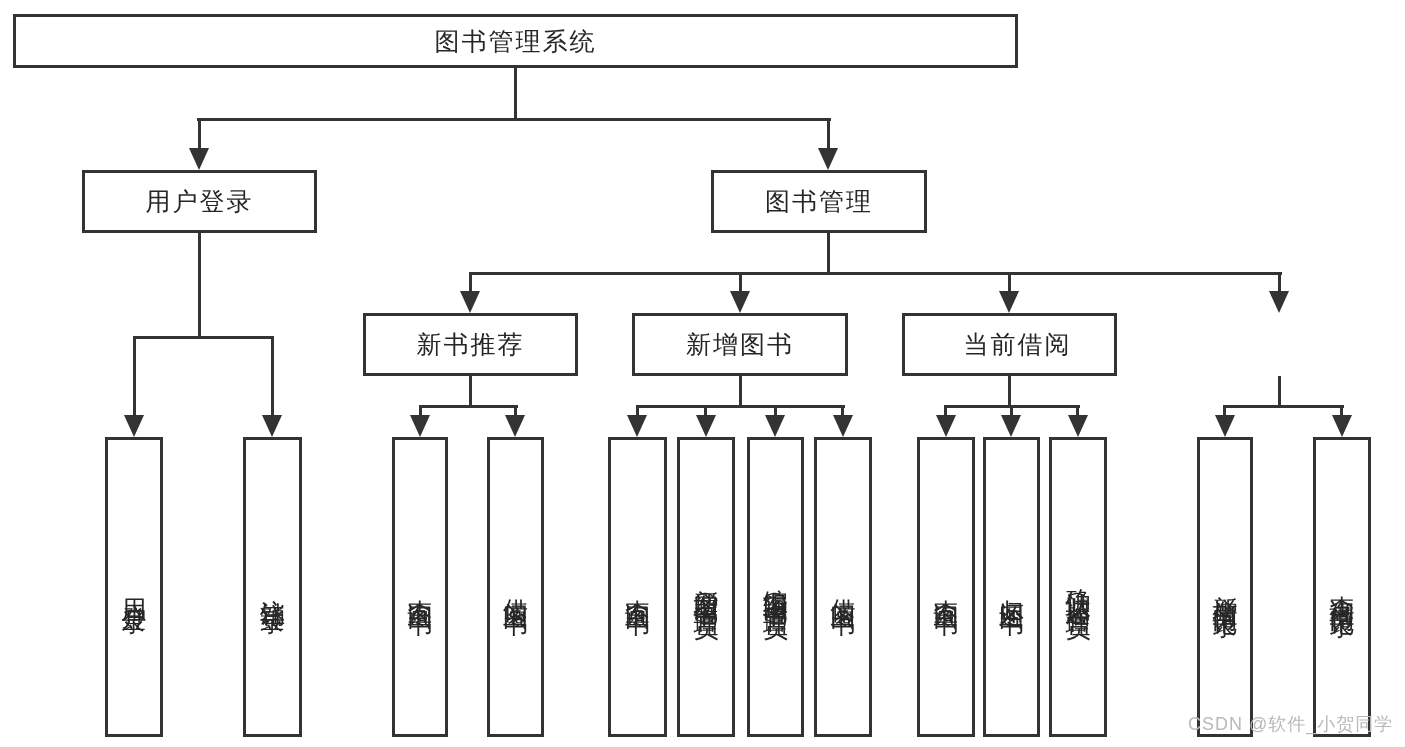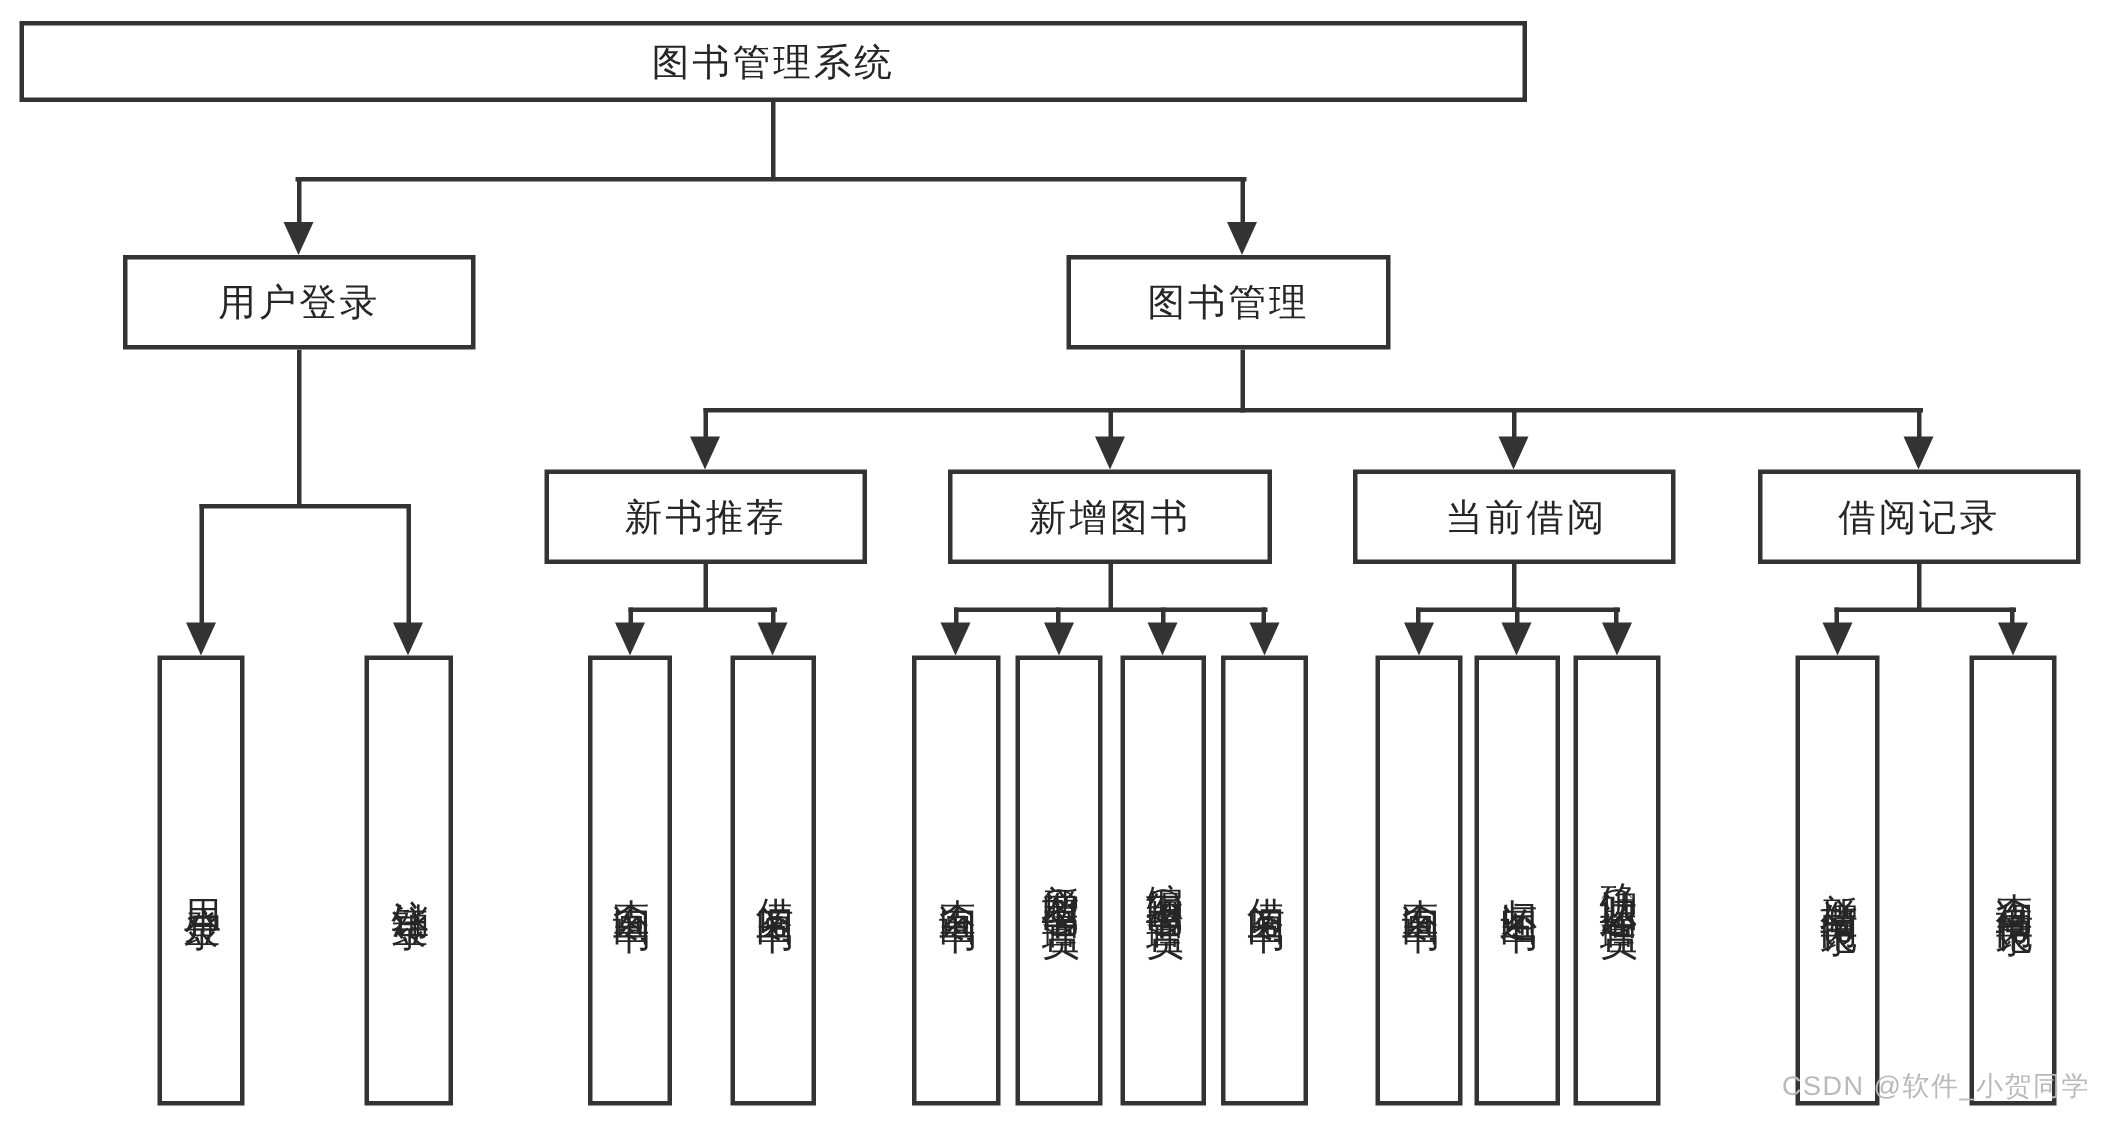--- a/index.html
+++ b/index.html
@@ -135,23 +135,20 @@
 
   <div class="box" style="left:363px;top:313px;width:215px;height:63px;font-family:Liberation Serif, serif;">
     <span class="hlabel">新书推荐</span>
   </div>
   <div class="box" style="left:632px;top:313px;width:216px;height:63px;">
     <span class="hlabel">新增图书</span>
   </div>
   <div class="box" style="left:902px;top:313px;width:215px;height:63px;padding-left:16px;">
     <span class="hlabel">当前借阅</span>
   </div>
-  <div class="box" style="left:1172px;top:313px;width:215px;height:63px;">
-    <span class="hlabel">借阅记录</span>
-  </div>
 
   <div class="box" style="left:105px;top:437px;width:58px;height:300px;">
     <span class="vtext">用户登录</span>
   </div>
   <div class="box" style="left:243px;top:437px;width:59px;height:300px;">
     <span class="vtext">注销登录</span>
   </div>
 
   <div class="box" style="left:392px;top:437px;width:56px;height:300px;">
     <span class="vtext">查询图书</span>

